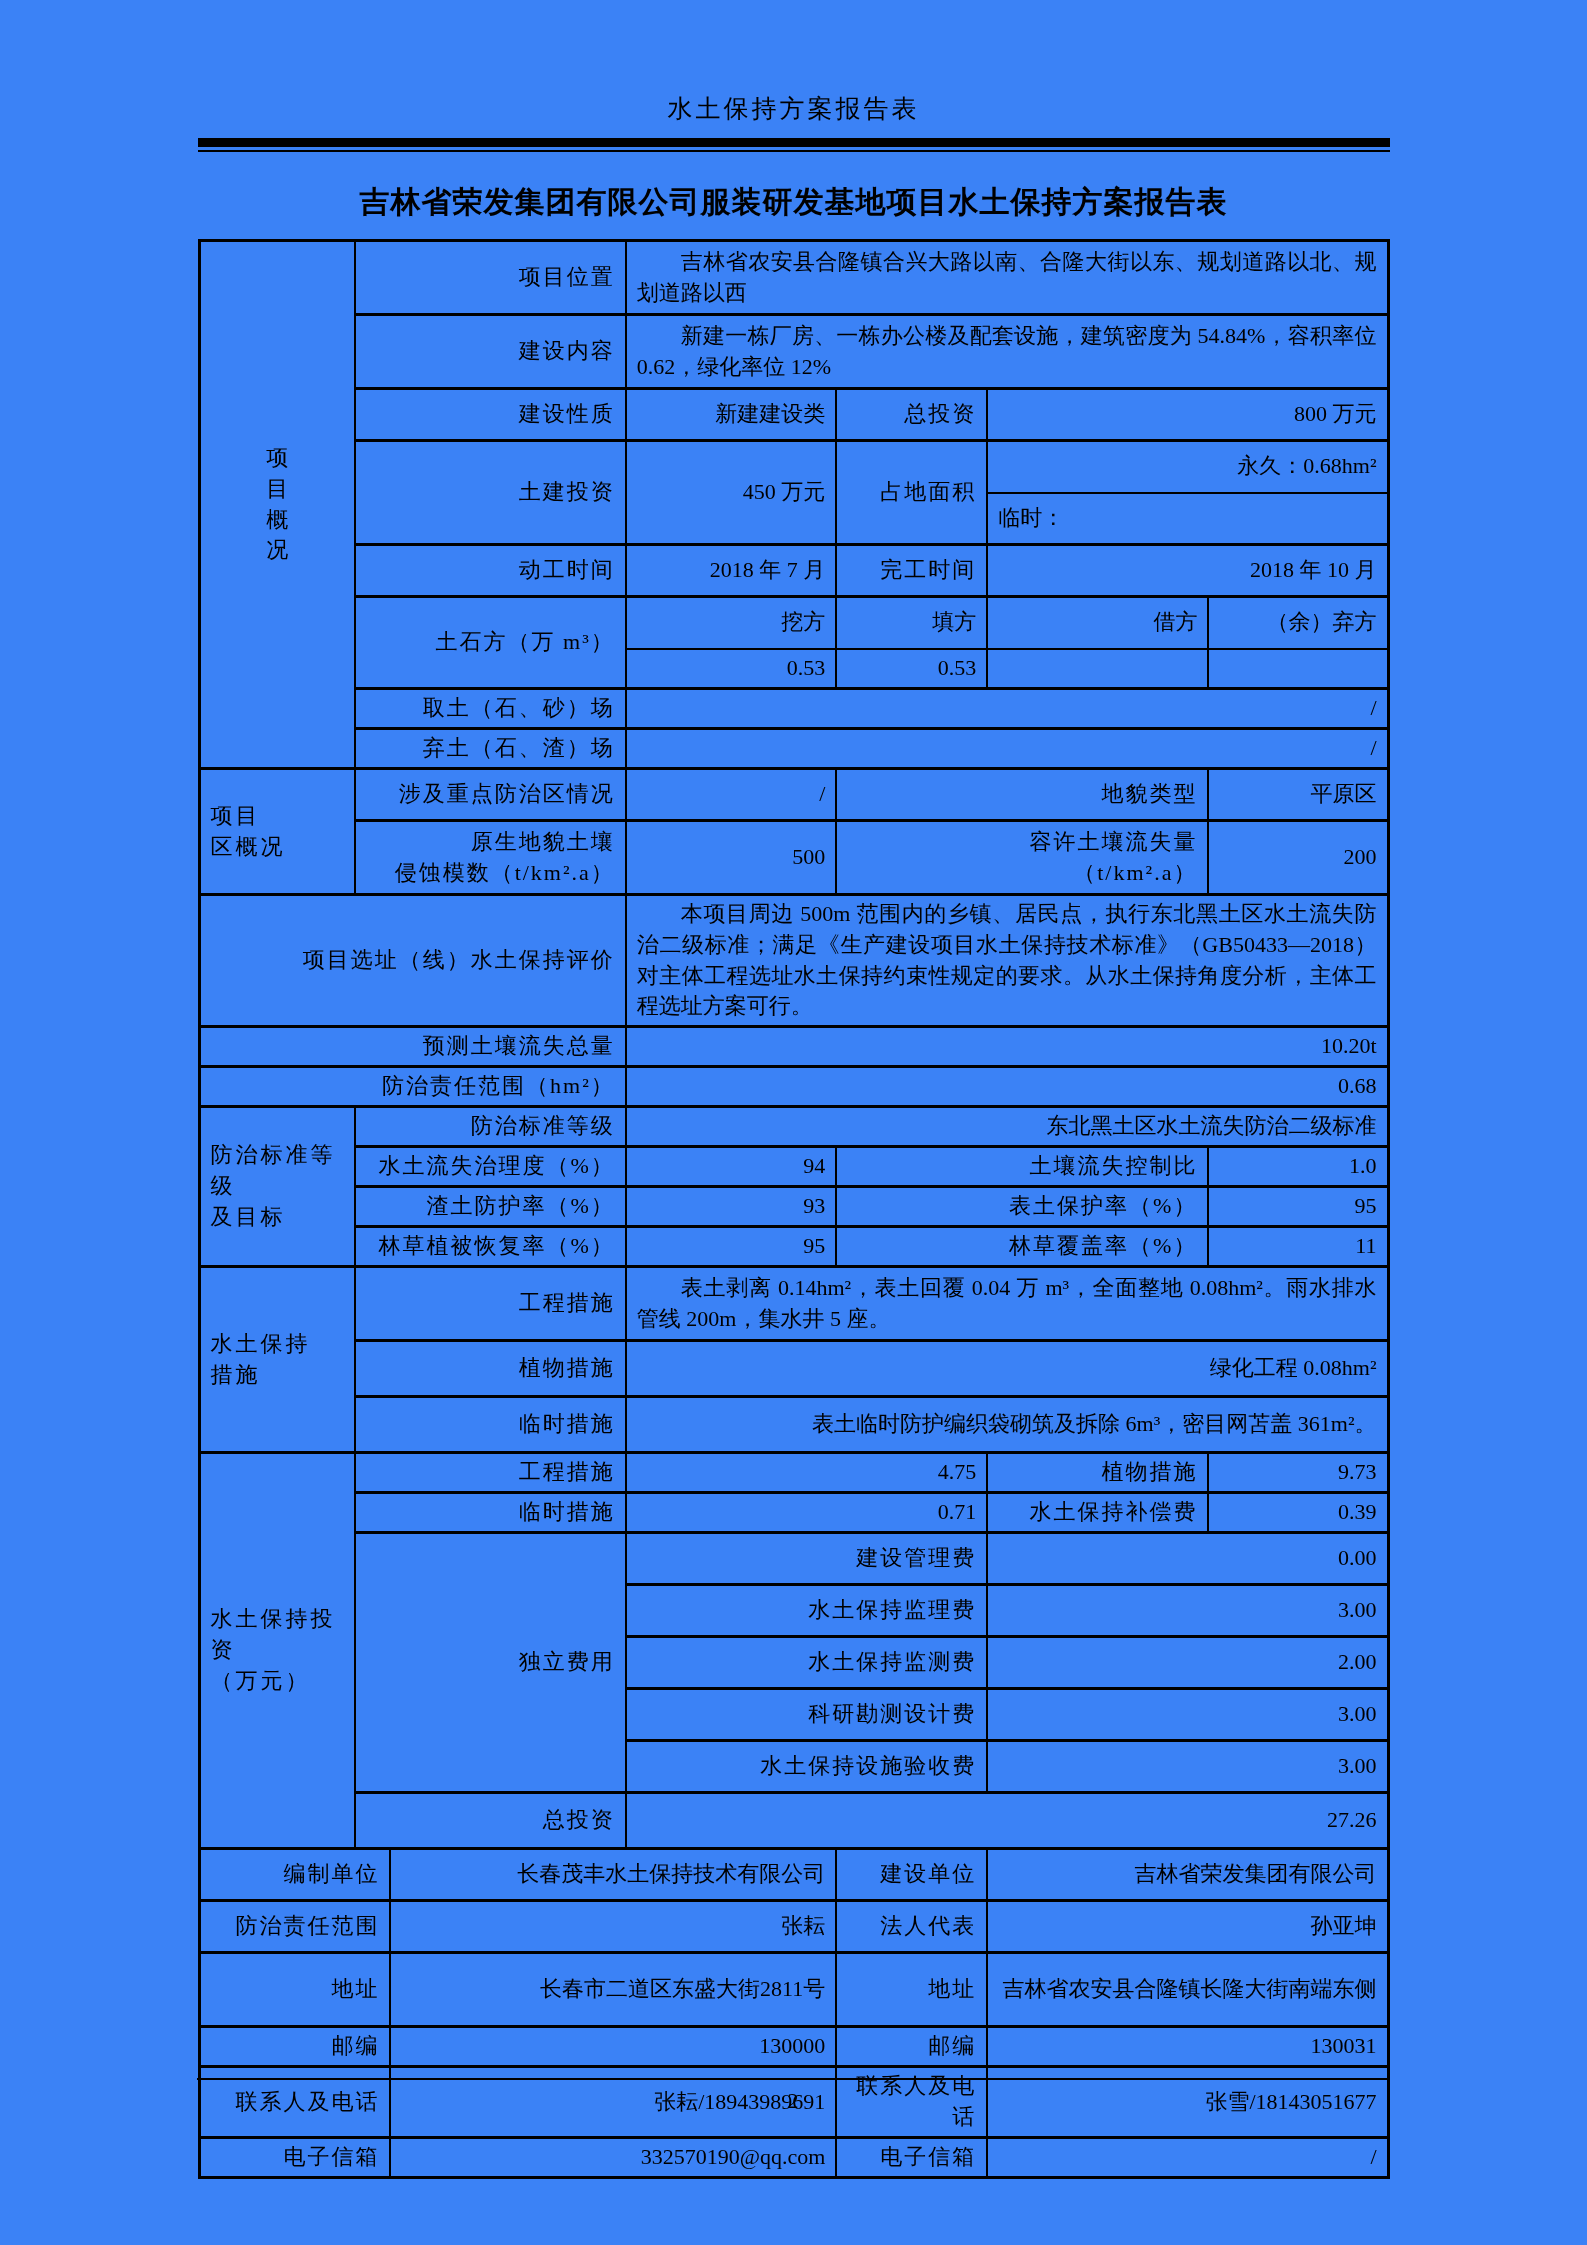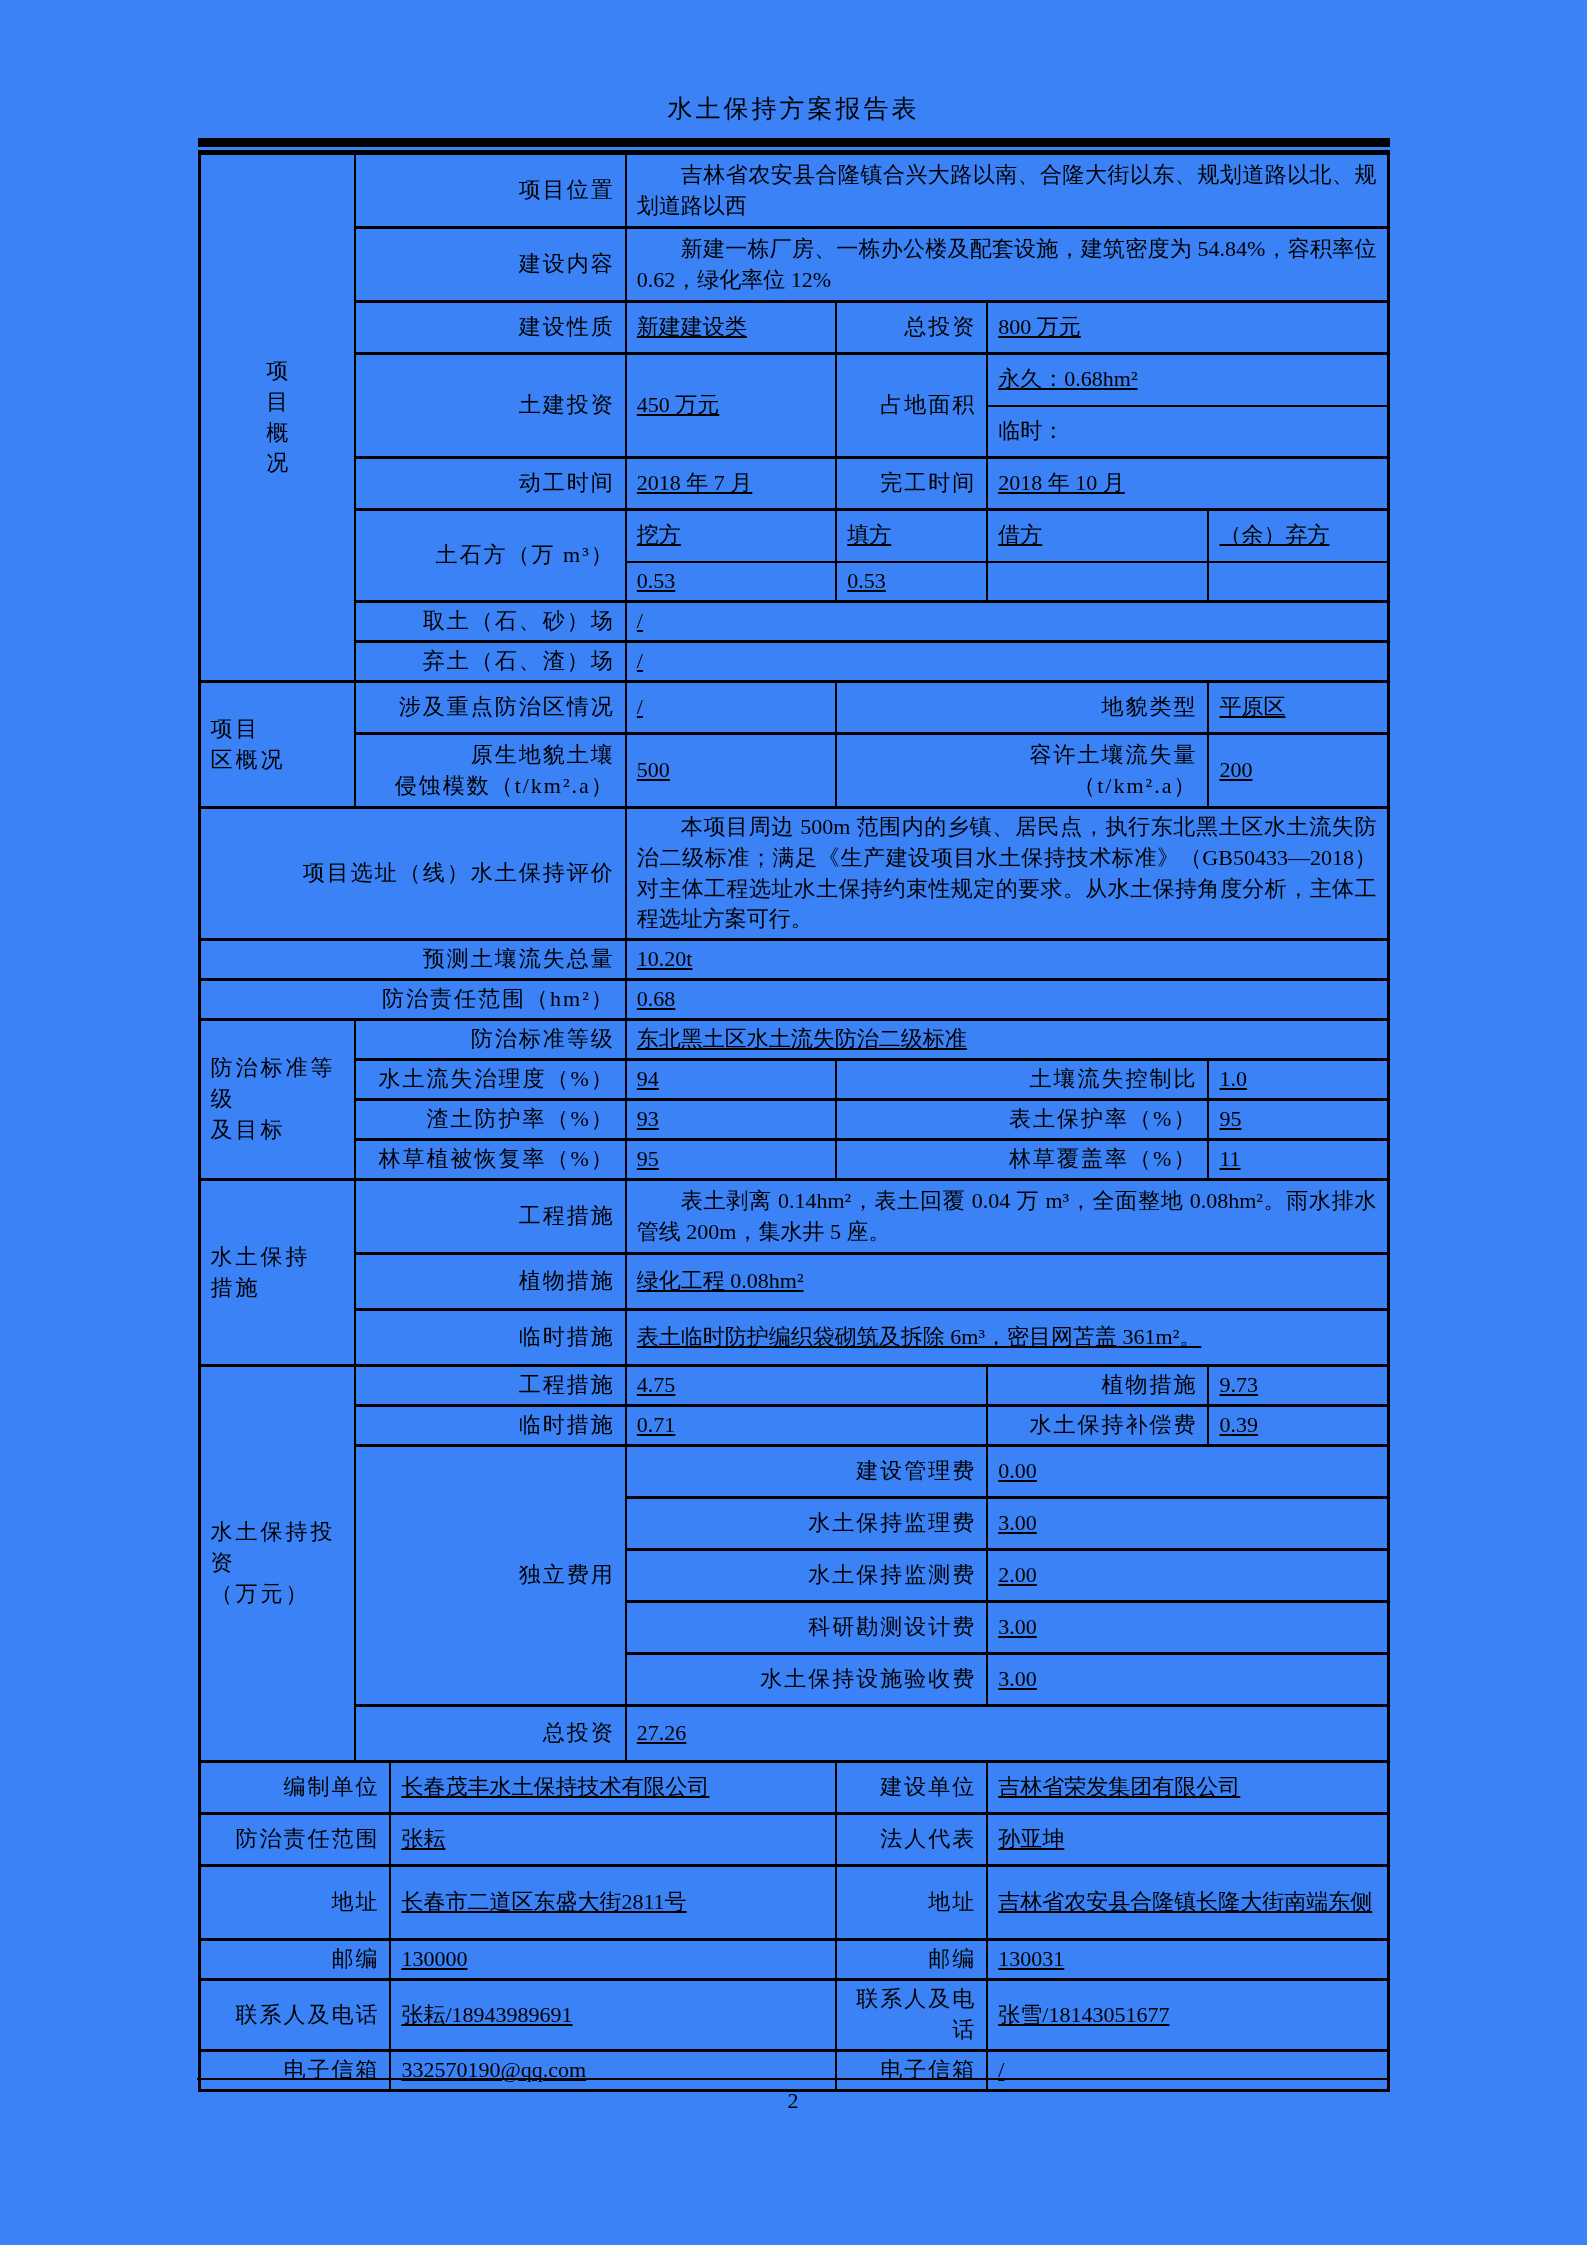--- a/index.html
+++ b/index.html
@@ -49,21 +49,21 @@
     border-bottom: 3px solid #000;
     vertical-align: middle;
     padding: 3px 10px;
     height: 40px;
     line-height: 1.4;
     white-space: pre-line;
   }
   .sec  { text-align: left; letter-spacing: 3px; line-height: 1.7; }
   .sec-vert { text-align: center; letter-spacing: 0; line-height: 2.5; }
   .lbl  { text-align: right; letter-spacing: 2px; }
-  .val  { text-align: left; text-decoration: underline; }
+  .val  { text-align: right; }
   .par  { text-align: justify; text-indent: 2em; padding: 8px 14px; }
   tr.t52 td { height: 52px; }
   tr.t56 td { height: 56px; }
   tr.t74 td { height: 74px; }
 
   
   .footer {
     position: absolute;
     left: 197px; right: 198px;
     top: 2078px;
@@ -76,20 +76,21 @@
 
 <div class="page">
   <div class="content">
 
     <div class="running-header">
       <div class="rh-title">水土保持方案报告表</div>
       <div class="rule-thick"></div>
       <div class="rule-thin"></div>
     </div>
 
+    <div class="doc-title">吉林省荣发集团有限公司服装研发基地项目水土保持方案报告表</div>
 
     <table class="report">
       <colgroup>
         <col style="width:13.1%">
           <col style="width:3.0%">
           <col style="width:19.8%">
         <col style="width:17.7%">
           <col style="width:12.7%">
           <col style="width:18.6%">
           <col style="width:15.1%">

